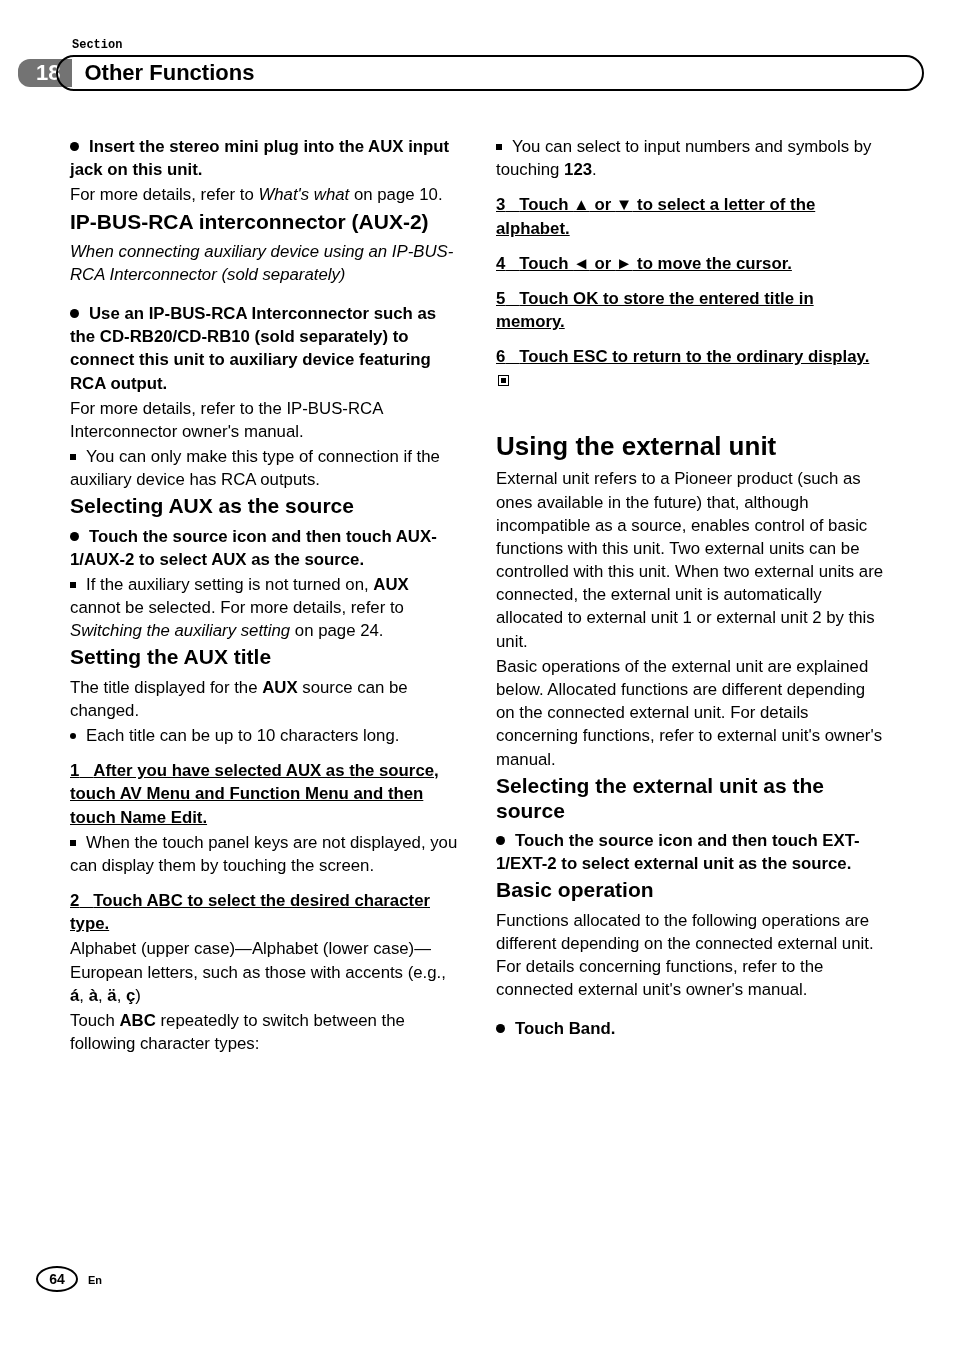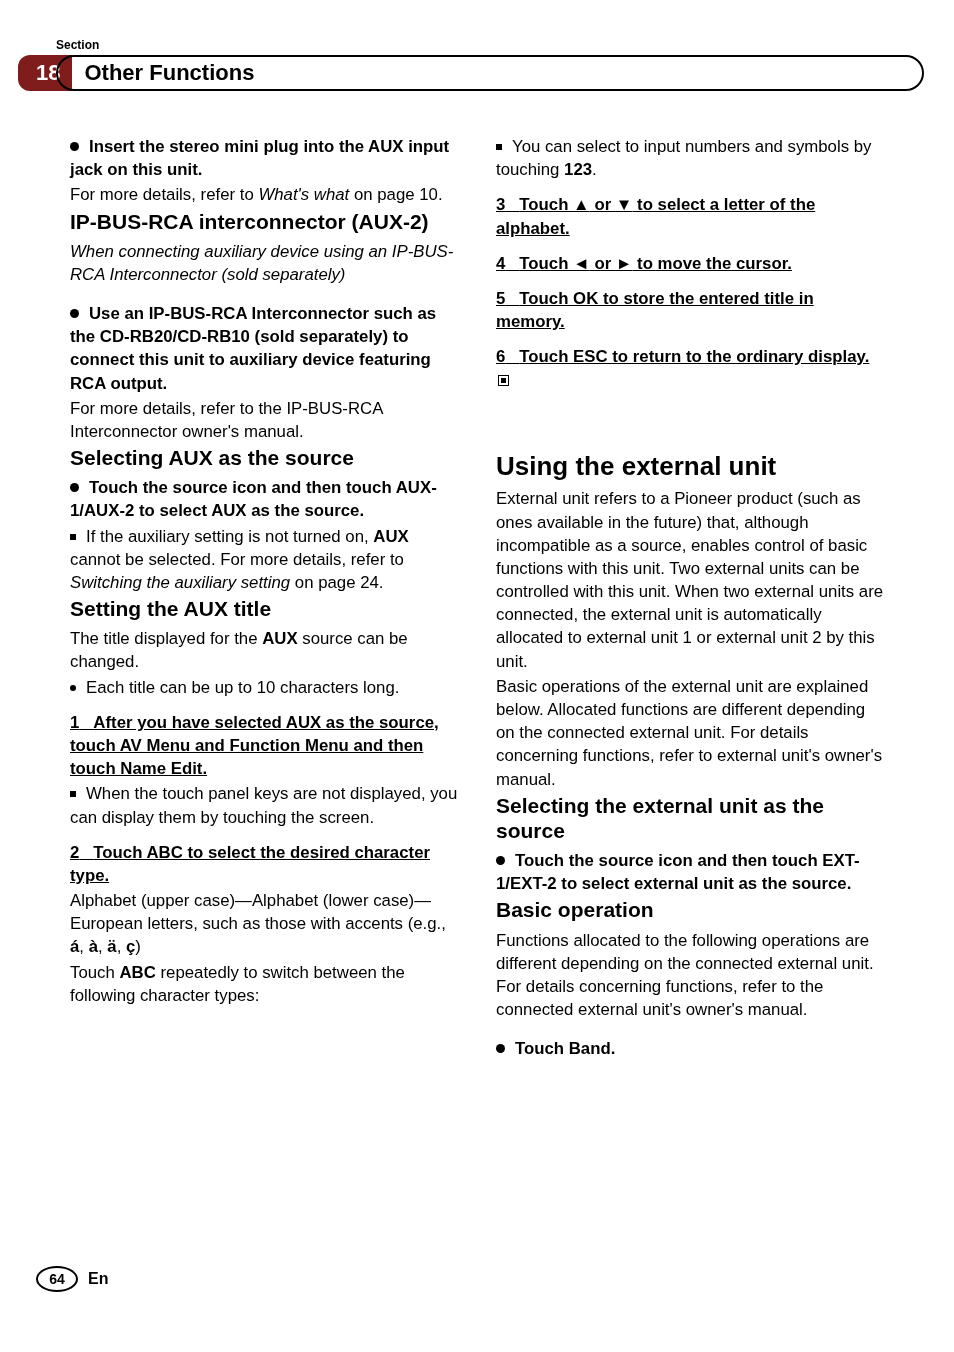--- a/index.html
+++ b/index.html
@@ -8,38 +8,39 @@
       height: 1352px;
       background: #fff;
       font-family: Arial, Helvetica, sans-serif;
       color: #000;
       position: relative;
       padding: 40px 0 0 0;
     }
     .section-label {
       position: absolute;
       top: 38px;
-      left: 56px;
+      left: 72px;
       font-size: 12px;
       font-weight: bold;
+      font-family: Liberation Mono, monospace;
     }
     .header-bar {
       position: absolute;
       top: 55px;
       left: 18px;
       right: 30px;
       height: 36px;
       display: flex;
       align-items: center;
     }
     .section-badge {
-      background: #7f1d1d;
+      background: #737373;
       color: #fff;
       border-radius: 12px 0 0 12px;
-      height: 36px;
+      height: 28px;
       min-width: 50px;
       display: flex;
       align-items: center;
       justify-content: center;
       font-size: 22px;
       font-weight: bold;
       padding: 0 12px 0 18px;
     }
     .title-capsule {
       border: 2px solid #000;
@@ -132,21 +133,21 @@
       border-radius: 50%;
       width: 42px;
       height: 26px;
       display: flex;
       align-items: center;
       justify-content: center;
       font-size: 14px;
       font-weight: bold;
     }
     .page-lang {
-      font-size: 16px;
+      font-size: 11px;
       font-weight: bold;
     }
     .spacer-md { height: 14px; }
   </style>
 </head>
 <body>
 
 <div class="section-label">Section</div>
 
 <div class="header-bar">
@@ -159,20 +160,21 @@
   <div class="col">
 
     <p><span class="bullet-dot"></span><span class="bold">Insert the stereo mini plug into the AUX input jack on this unit.</span></p>
     <p><span>For more details, refer to </span><span class="ital">What's what</span><span> on page 10.</span></p>
 
     <div class="h-section">IP-BUS-RCA interconnector (AUX-2)</div>
     <p class="ital">When connecting auxiliary device using an IP-BUS-RCA Interconnector (sold separately)</p>
     <div class="spacer-md"></div>
     <p><span class="bullet-dot"></span><span class="bold">Use an IP-BUS-RCA Interconnector such as the CD-RB20/CD-RB10 (sold separately) to connect this unit to auxiliary device featuring RCA output.</span></p>
     <p>For more details, refer to the IP-BUS-RCA Interconnector owner's manual.</p>
+    <p><span class="bullet-sq"></span><span>You can only make this type of connection if the auxiliary device has RCA outputs.</span></p>
 
     <div class="h-section">Selecting AUX as the source</div>
     <p><span class="bullet-dot"></span><span class="bold">Touch the source icon and then touch AUX-1/AUX-2 to select AUX as the source.</span></p>
     <p><span class="bullet-sq"></span><span>If the auxiliary setting is not turned on, </span><span class="bold">AUX</span><span> cannot be selected. For more details, refer to </span><span class="ital">Switching the auxiliary setting</span><span> on page 24.</span></p>
 
     <div class="h-section">Setting the AUX title</div>
     <p><span>The title displayed for the </span><span class="bold">AUX</span><span> source can be changed.</span></p>
     <p><span class="bullet-dot small"></span><span>Each title can be up to 10 characters long.</span></p>
 
     <p class="step"><span class="bold">1</span>&nbsp;&nbsp;&nbsp;<span class="bold">After you have selected AUX as the source, touch AV Menu and Function Menu and then touch Name Edit.</span></p>
@@ -187,21 +189,21 @@
     <p><span class="bullet-sq"></span><span>You can select to input numbers and symbols by touching </span><span class="bold">123</span><span>.</span></p>
 
     <p class="step"><span class="bold">3</span>&nbsp;&nbsp;&nbsp;<span class="bold">Touch </span><span class="bold tri">▲</span><span class="bold"> or </span><span class="bold tri">▼</span><span class="bold"> to select a letter of the alphabet.</span></p>
 
     <p class="step"><span class="bold">4</span>&nbsp;&nbsp;&nbsp;<span class="bold">Touch </span><span class="bold tri">◄</span><span class="bold"> or </span><span class="bold tri">►</span><span class="bold"> to move the cursor.</span></p>
 
     <p class="step"><span class="bold">5</span>&nbsp;&nbsp;&nbsp;<span class="bold">Touch OK to store the entered title in memory.</span></p>
 
     <p class="step"><span class="bold">6</span>&nbsp;&nbsp;&nbsp;<span class="bold">Touch ESC to return to the ordinary display.</span> <span class="end-sq"></span></p>
 
-    <div class="h-major" style="margin-top:60px">Using the external unit</div>
+    <div class="h-major" style="margin-top:40px">Using the external unit</div>
     <p>External unit refers to a Pioneer product (such as ones available in the future) that, although incompatible as a source, enables control of basic functions with this unit. Two external units can be controlled with this unit. When two external units are connected, the external unit is automatically allocated to external unit 1 or external unit 2 by this unit.</p>
     <p>Basic operations of the external unit are explained below. Allocated functions are different depending on the connected external unit. For details concerning functions, refer to external unit's owner's manual.</p>
 
     <div class="h-section">Selecting the external unit as the source</div>
     <p><span class="bullet-dot"></span><span class="bold">Touch the source icon and then touch EXT-1/EXT-2 to select external unit as the source.</span></p>
 
     <div class="h-section">Basic operation</div>
     <p>Functions allocated to the following operations are different depending on the connected external unit. For details concerning functions, refer to the connected external unit's owner's manual.</p>
     <div class="spacer-md"></div>
     <p><span class="bullet-dot"></span><span class="bold">Touch Band.</span></p>

